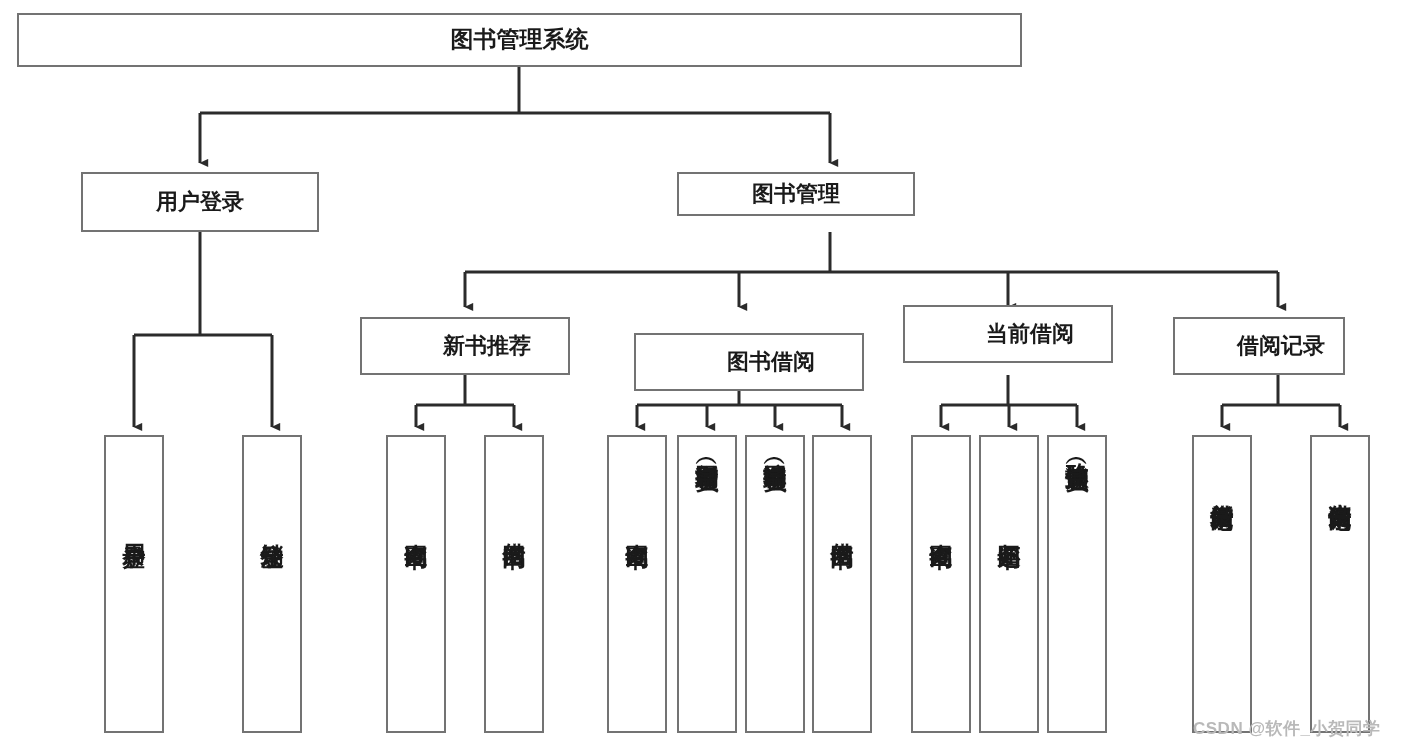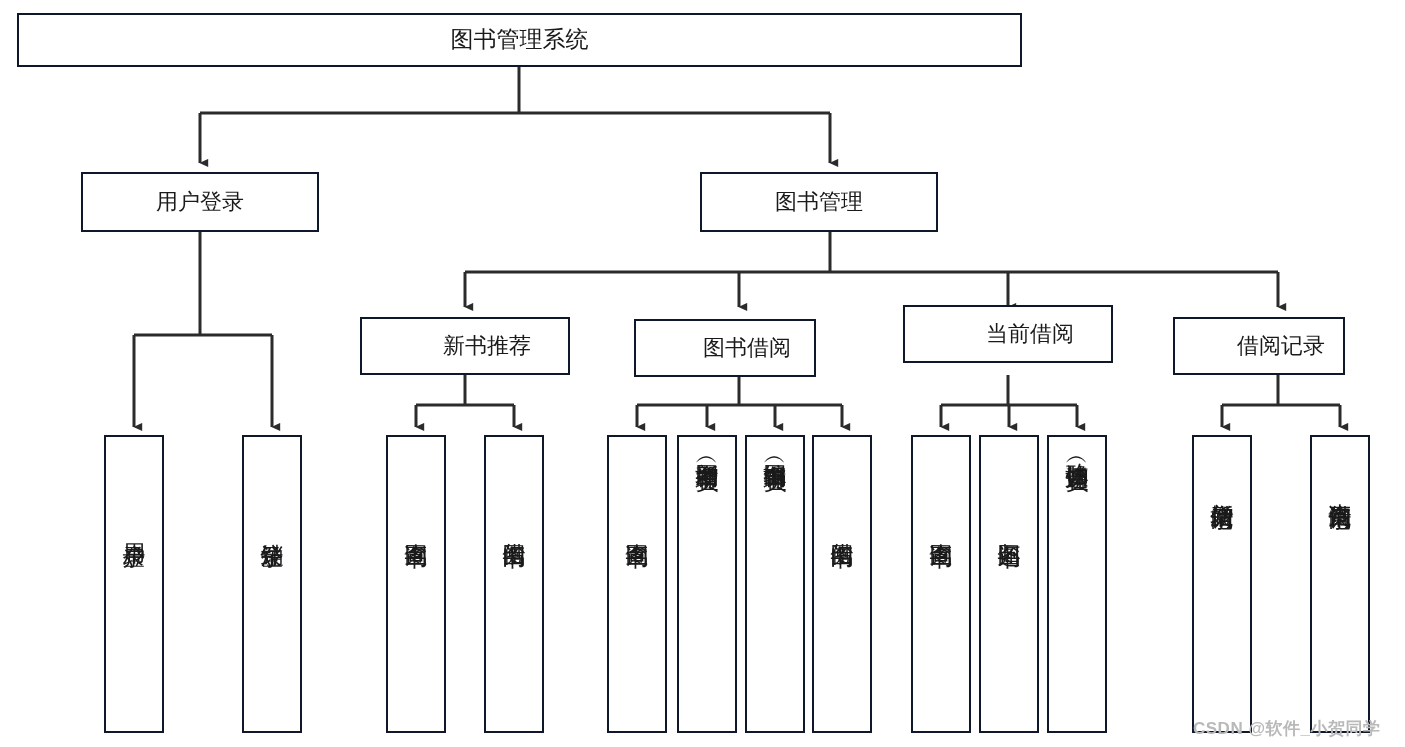--- a/index.html
+++ b/index.html
@@ -23,25 +23,26 @@
     left: 0;
     top: 0;
     width: 1405px;
     height: 747px;
     pointer-events: none;
   }
   .node {
     position: absolute;
     box-sizing: border-box;
     background: #ffffff;
-    border: 2px solid #0f172a;
+    border: 2px solid #737373;
     display: flex;
     align-items: center;
     justify-content: center;
     color: #1a1a1a;
+    font-weight: bold;
   }
   .node-label {
     display: block;
     text-align: center;
     line-height: 1.12;
     color: #1a1a1a;
     white-space: nowrap;
   }
   .node.root .node-label {
     font-size: 23px;
@@ -139,29 +140,29 @@
   </svg>
 
   <div class="node root" style="left:17px; top:13px; width:1005px; height:54px;">
     <span class="node-label">图书管理系统</span>
   </div>
 
   <div class="node level2" style="left:81px; top:172px; width:238px; height:60px;">
     <span class="node-label">用户登录</span>
   </div>
 
-  <div class="node level2" style="left:700px; top:172px; width:238px; height:60px;">
+  <div class="node level2" style="left:677px; top:172px; width:238px; height:44px;">
     <span class="node-label">图书管理</span>
   </div>
 
   <div class="node level3" style="left:360px; top:317px; width:210px; height:58px;">
     <span class="node-label">新书推荐</span>
   </div>
 
-  <div class="node level3" style="left:634px; top:319px; width:182px; height:58px;">
+  <div class="node level3" style="left:634px; top:333px; width:230px; height:58px;">
     <span class="node-label">图书借阅</span>
   </div>
 
   <div class="node level3" style="left:903px; top:305px; width:210px; height:58px;">
     <span class="node-label">当前借阅</span>
   </div>
 
   <div class="node level3" style="left:1173px; top:317px; width:172px; height:58px;">
     <span class="node-label">借阅记录</span>
   </div>

